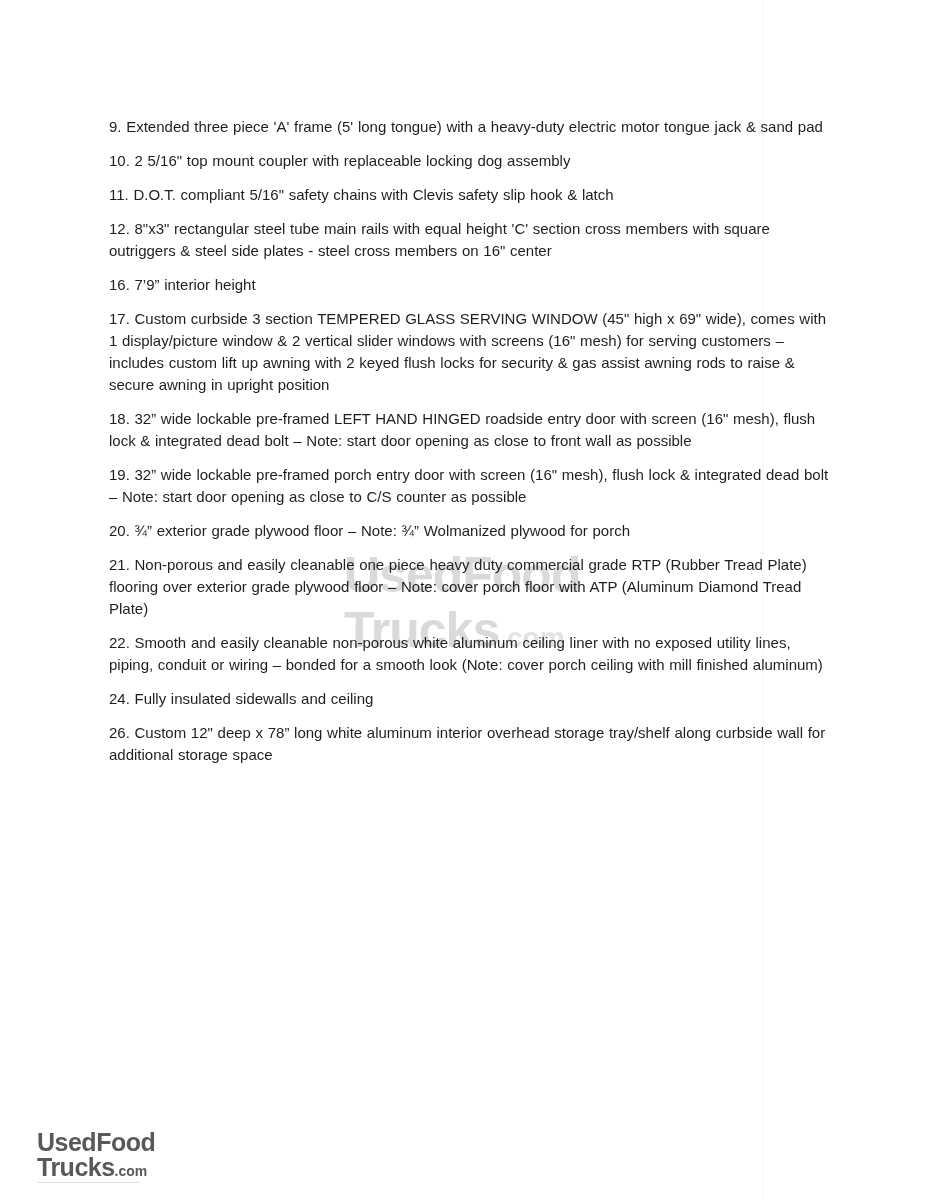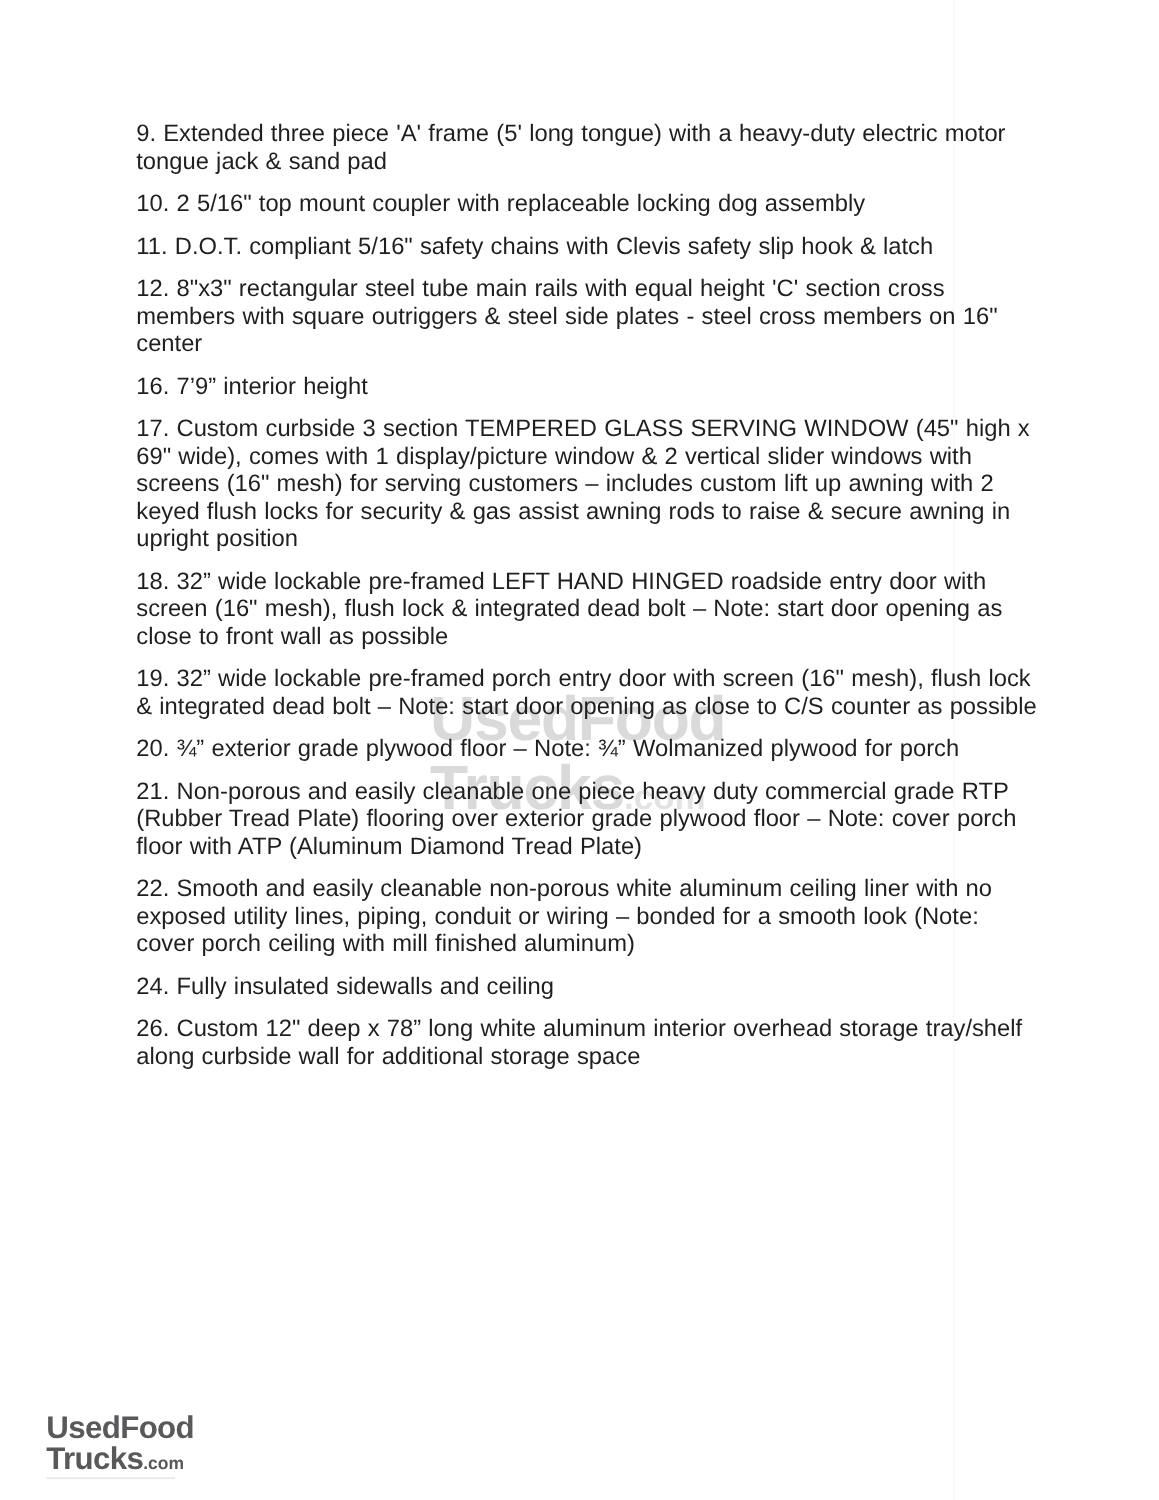--- a/index.html
+++ b/index.html
@@ -24,24 +24,24 @@
     position: absolute;
     left: 762px;
     top: 0;
     width: 2px;
     height: 1200px;
     background: rgba(0,0,0,0.02);
   }
   .doc {
     position: absolute;
     left: 109px;
-    top: 97px;
+    top: 116px;
     width: 725px;
     color: #1f1f1f;
-    font-size: 19px;
+    font-size: 15px;
     line-height: 22px;
     z-index: 2;
   }
   .doc p {
     margin: 0 0 12px 0;
     word-spacing: 0.5px;
   }
   .watermark {
     position: absolute;
     left: 344px;

